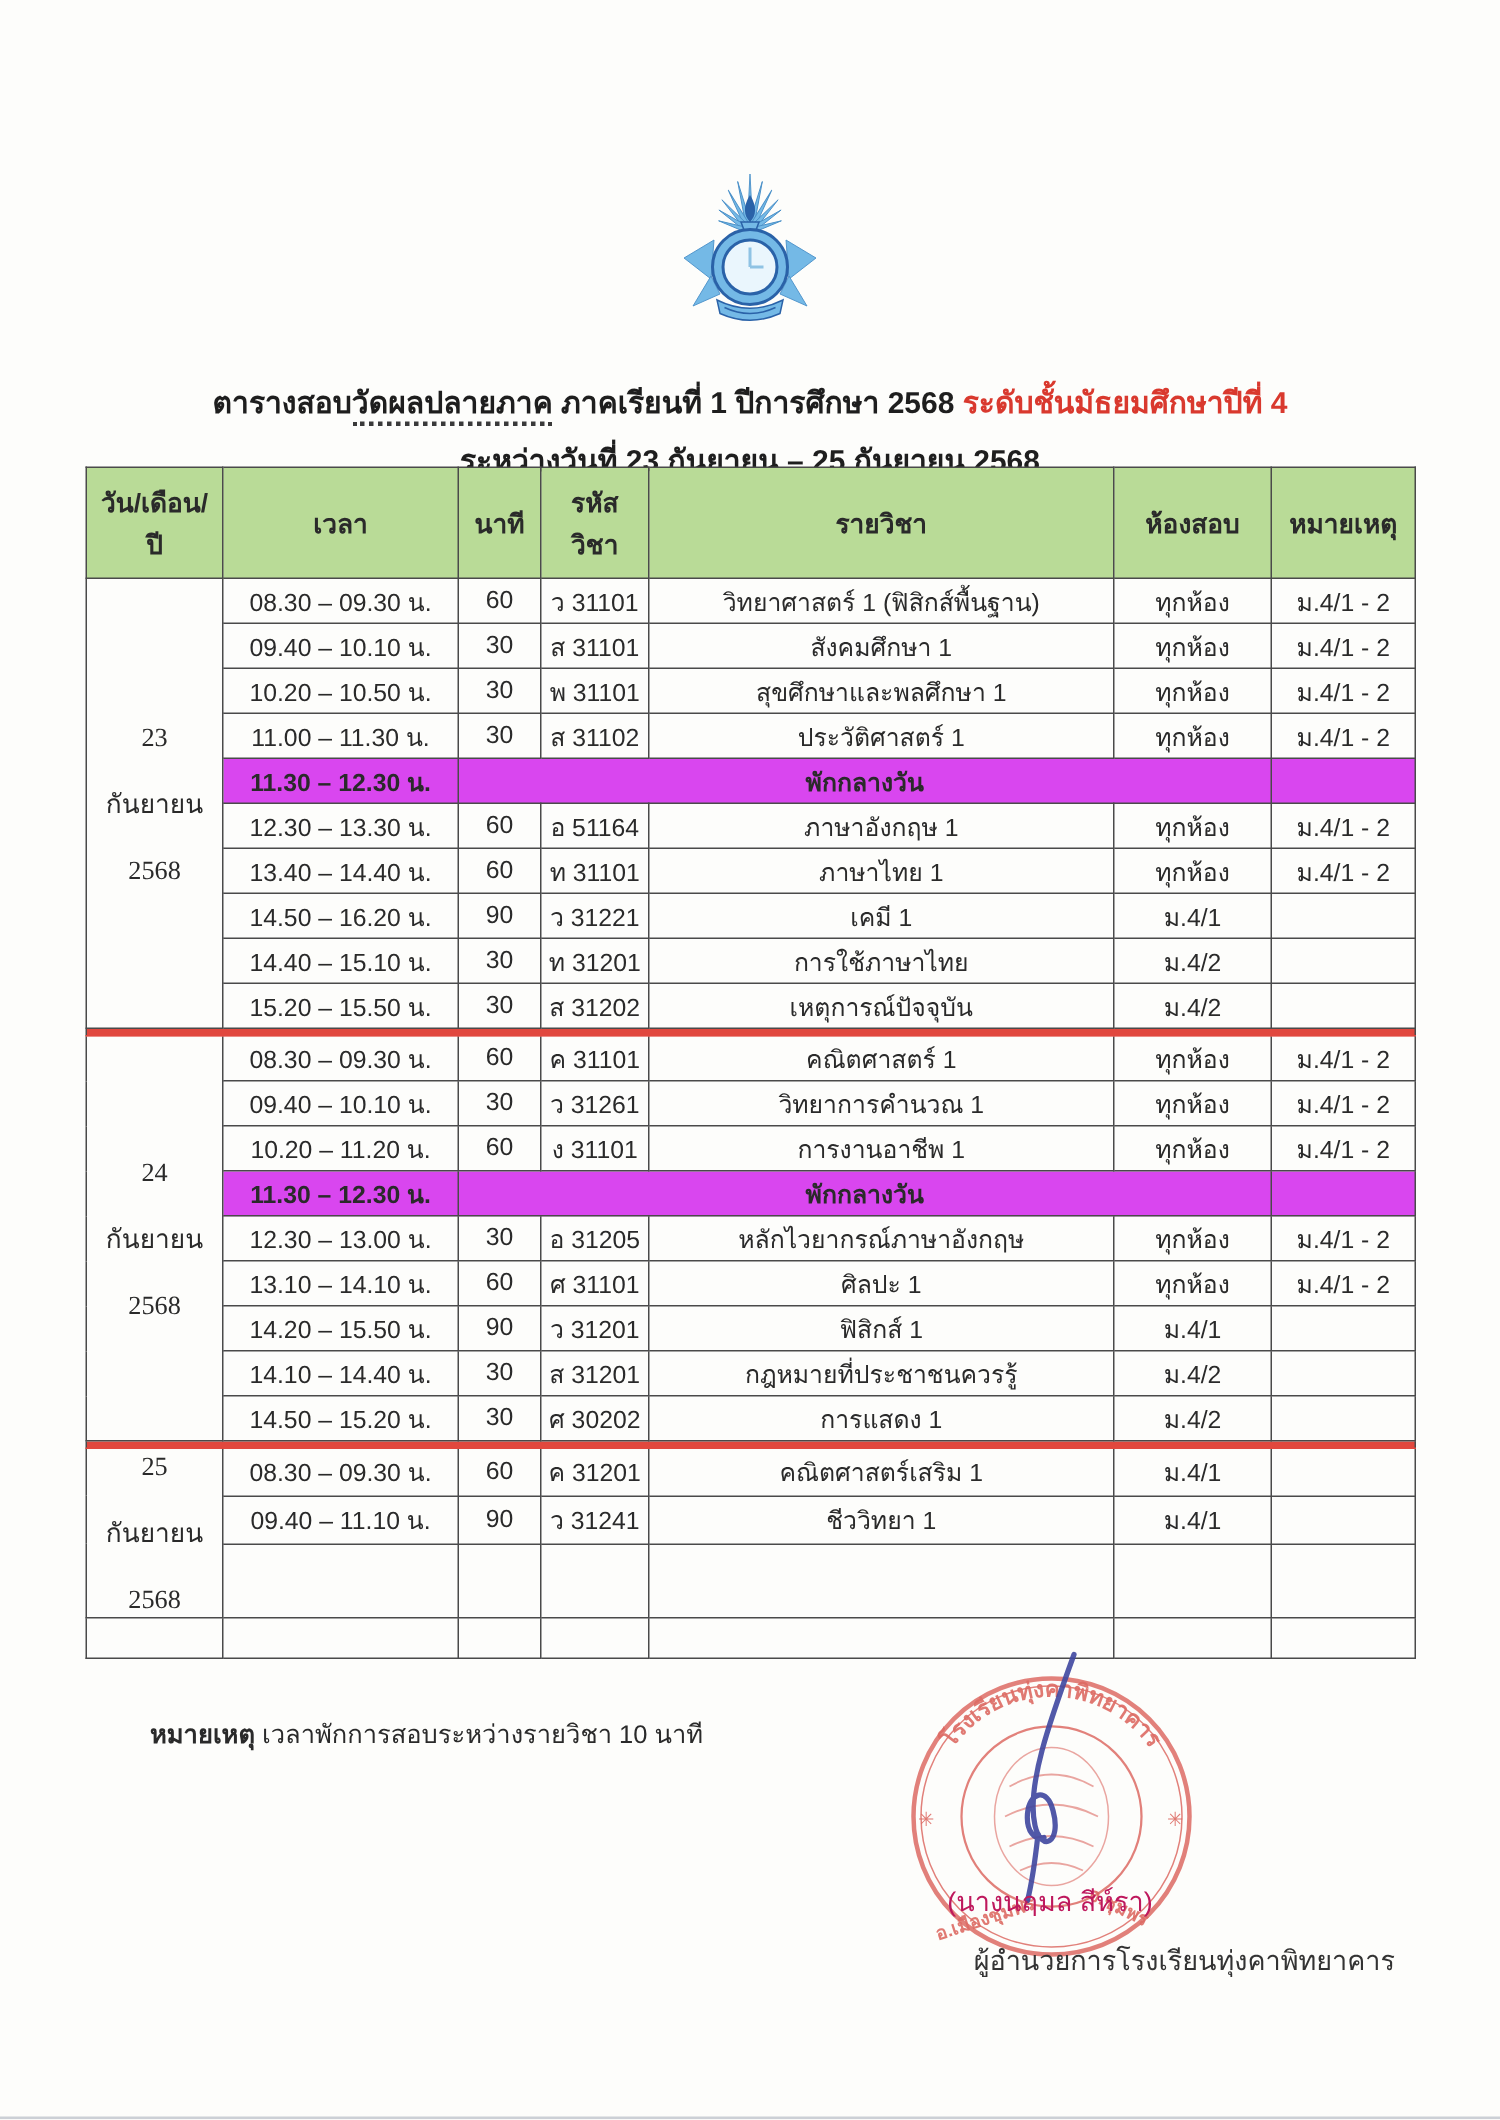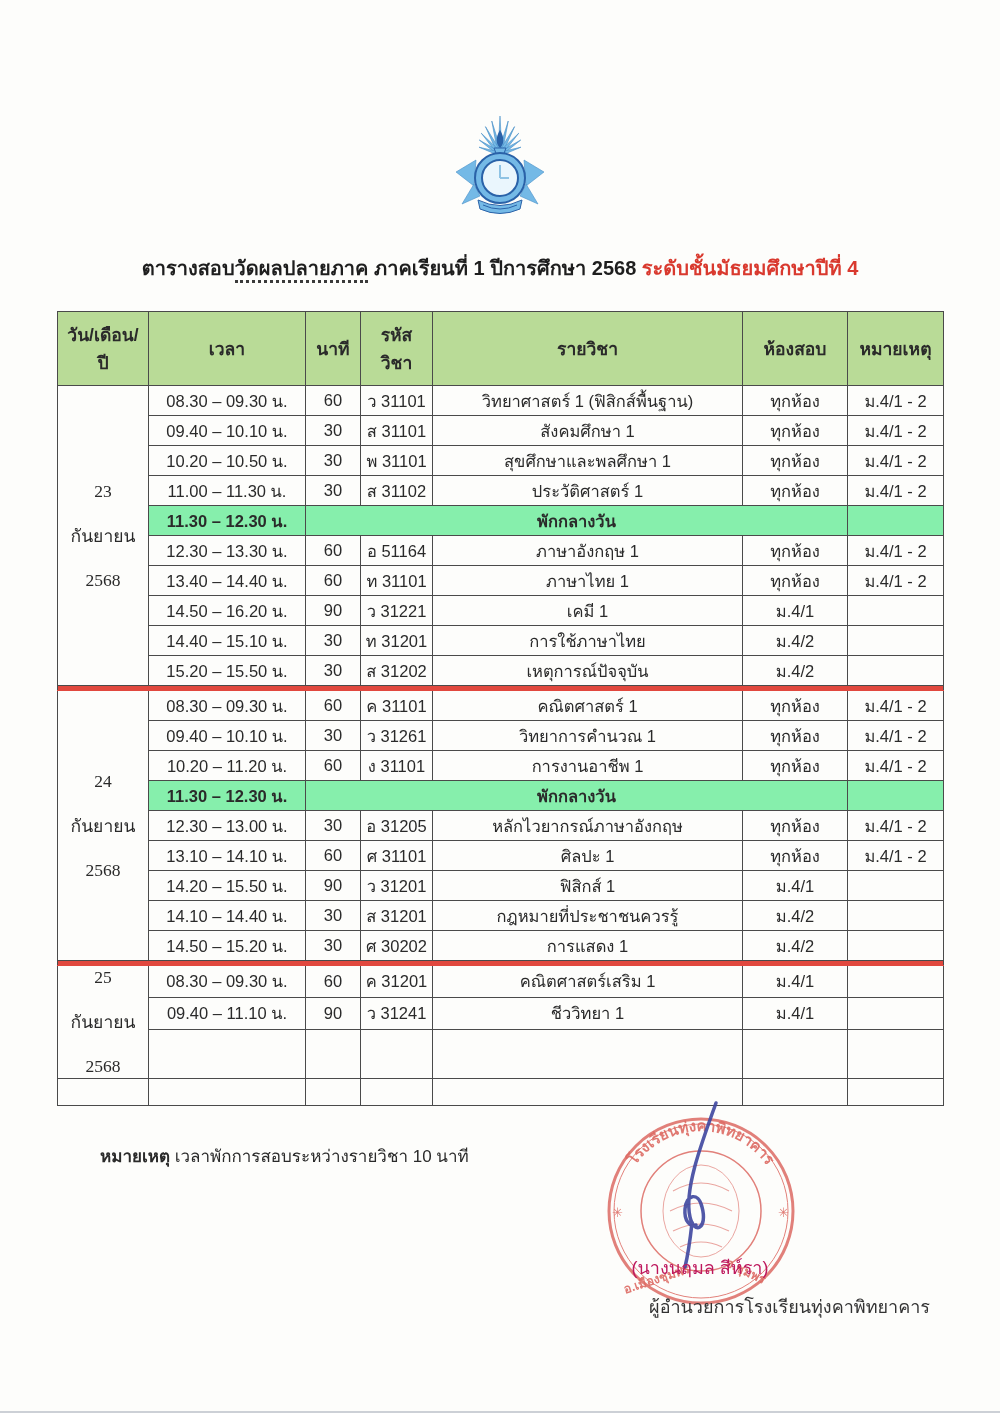--- a/index.html
+++ b/index.html
@@ -48,21 +48,21 @@
     height: 74px; text-align: center; padding: 2px 4px;
   }
   table.schedule td {
     font-size: 16.5px; height: 30px;
     text-align: center; padding: 1px 4px;
     background: #fdfdfb;
   }
   td.subject { text-align: left; padding-left: 10px; }
   td.day-cell { vertical-align: middle; font-family: Liberation Serif, serif; }
   .day-label { display: flex; flex-direction: column; align-items: center; gap: 20px; font-size: 17.5px; }
-  tr.lunch td { background: #86efac; font-weight: bold; }
+  tr.lunch td { background: #d946ef; font-weight: bold; }
   tr.sep td {
     height: 5px; padding: 0;
     background: #e1483e;
     border-top: 1px solid #e1483e; border-bottom: 1px solid #e1483e;
   }
   tr.empty td { height: 46px; }
   tr.final td { height: 27px; }
   
   .note-line {
     position: absolute; top: 1142px; left: 58px;
@@ -110,20 +110,21 @@
       <circle cx="60" cy="66" r="25" fill="#74b9e6" stroke="#2a62a8" stroke-width="2"></circle>
       <circle cx="60" cy="66" r="18" fill="#eaf6fd" stroke="#2a62a8" stroke-width="2"></circle>
       <line x1="60" y1="66" x2="60" y2="53" stroke="#8fc3e4" stroke-width="2"></line>
       <line x1="60" y1="66" x2="69" y2="66" stroke="#8fc3e4" stroke-width="2"></line>
       <path d="M38,88 Q60,99 82,88 L80,97 Q60,106 40,97 Z" fill="#74b9e6" stroke="#2a62a8" stroke-width="1"></path>
       <path d="M43,93 Q60,101 77,93" fill="none" stroke="#2a62a8" stroke-width="1"></path>
     </svg>
   </div>
 
   <div class="title-line title-2"><span>ตารางสอบ</span><span class="u-dotted">วัดผลปลายภาค</span><span> ภาคเรียนที่ 1 ปีการศึกษา 2568 </span><span class="red-text">ระดับชั้นมัธยมศึกษาปีที่ 4</span></div>
+  <div class="title-line title-3">ระหว่างวันที่ 23 กันยายน – 25 กันยายน 2568</div>
 
   <table class="schedule">
     <colgroup>
       <col style="width:91px">
         <col style="width:157px">
         <col style="width:55px">
       <col style="width:72px">
         <col style="width:310px">
         <col style="width:105px">
         <col style="width:96px">

